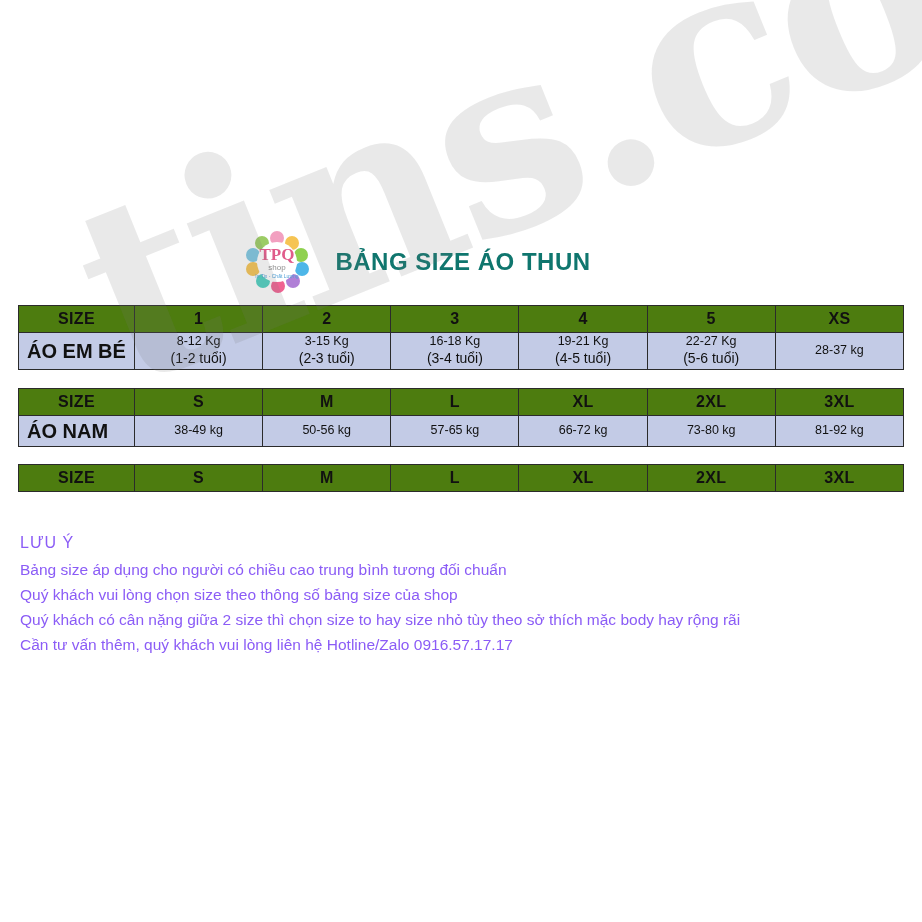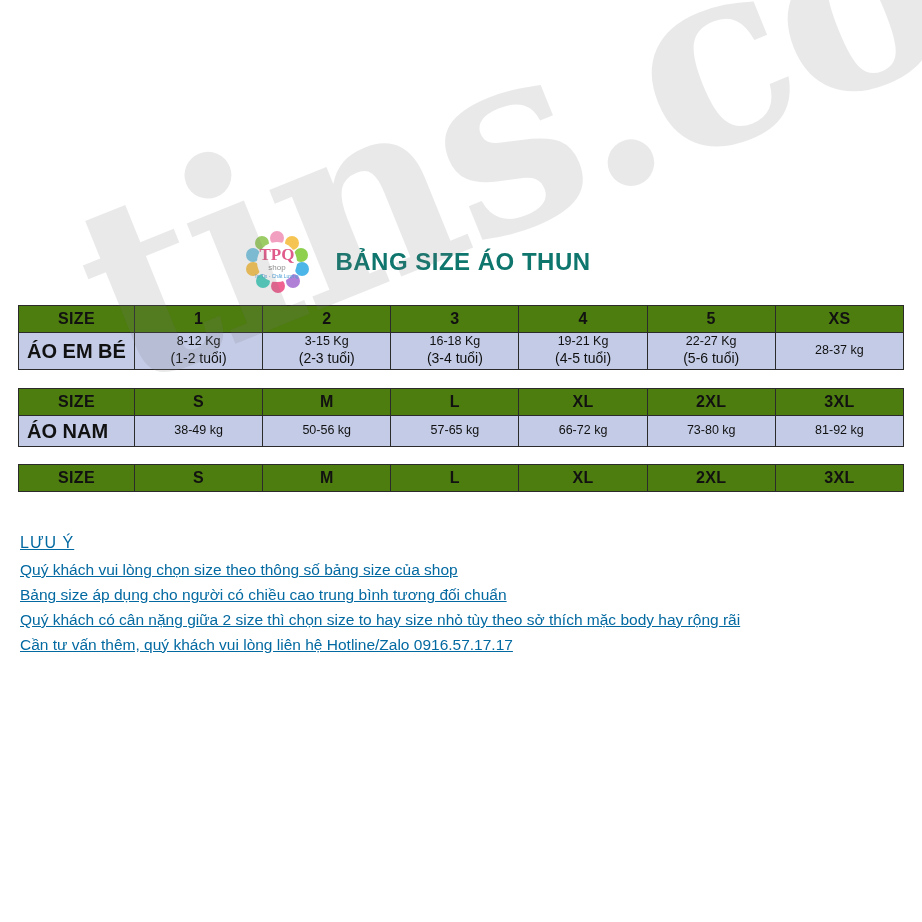--- a/index.html
+++ b/index.html
@@ -121,22 +121,21 @@
 
   
   col.c-label { width: 116px; }
 
   
   .notes {
     position: absolute;
     left: 20px;
     top: 534px;
     width: 880px;
-    color: #0369a1;
-    text-decoration: underline;
+    color: #8b5cf6;
   }
   .notes-title {
     font-size: 16px;
     font-weight: 400;
     margin-bottom: 5px;
     letter-spacing: 1px;
   }
   .notes-list {
     list-style: none;
     margin: 0;
@@ -287,20 +286,20 @@
           <td>2XL</td>
           <td>3XL</td>
         </tr>
       </tbody>
     </table>
   </div>
 
   <div class="notes">
     <div class="notes-title">LƯU Ý</div>
     <ul class="notes-list">
+      <li>Bảng size áp dụng cho người có chiều cao trung bình tương đối chuẩn</li>
       <li>Quý khách vui lòng chọn size theo thông số bảng size của shop</li>
-      <li>Bảng size áp dụng cho người có chiều cao trung bình tương đối chuẩn</li>
       <li>Quý khách có cân nặng giữa 2 size thì chọn size to hay size nhỏ tùy theo sở thích mặc body hay rộng rãi</li>
       <li>Cần tư vấn thêm, quý khách vui lòng liên hệ Hotline/Zalo 0916.57.17.17</li>
     </ul>
   </div>
 
 </div>
 
 </body></html>

